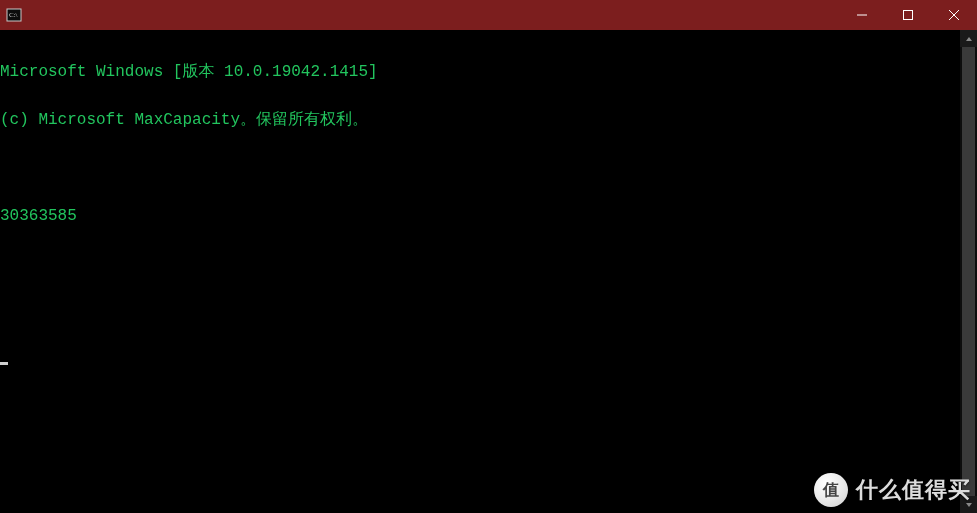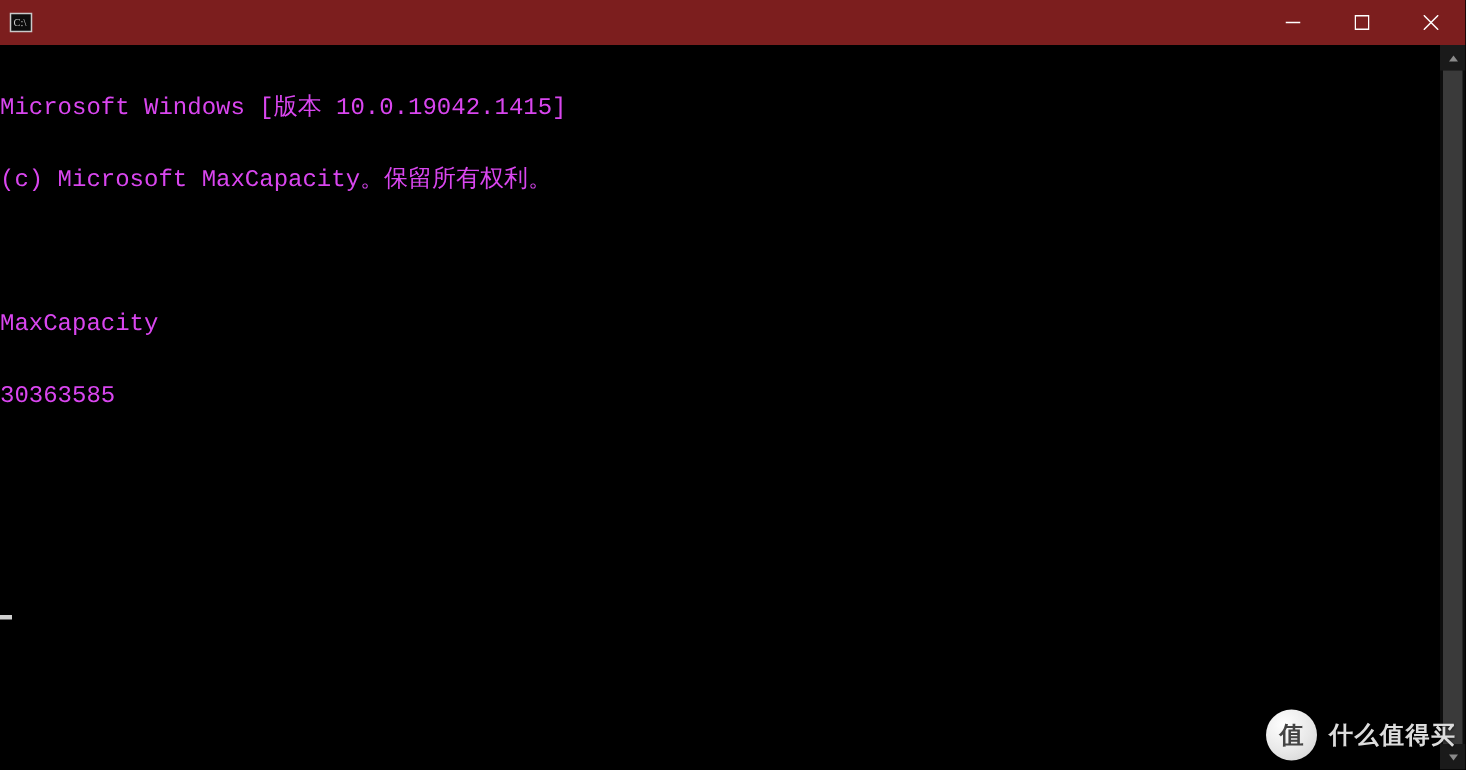--- a/index.html
+++ b/index.html
@@ -48,21 +48,21 @@
   .console {
     position: absolute;
     left: 0;
     top: 0;
     right: 17px;
     bottom: 0;
     padding: 2px 0 12px 0;
     font-family: "NSimSun", "SimSun", Consolas, "Courier New", monospace;
     font-size: 16px;
     line-height: 16px;
-    color: #d946ef;
+    color: #22c55e;
     white-space: pre;
   }
   .line { height: 16px; }
   .cursor {
     display: inline-block;
     width: 8px;
     height: 3px;
     background: #cfcfcf;
     vertical-align: baseline;
     position: relative;
@@ -116,21 +116,21 @@
     justify-content: center;
     color: #444;
     font-weight: 700;
     font-size: 16px;
     font-family: "Microsoft YaHei", sans-serif;
     box-shadow: 0 1px 2px rgba(0,0,0,0.5);
   }
   .wm-text {
     color: #dcdcdc;
     font-family: "Microsoft YaHei", sans-serif;
-    font-size: 16px;
+    font-size: 22px;
     font-weight: 600;
     letter-spacing: 1px;
     text-shadow: 0 1px 2px rgba(0,0,0,0.6);
   }
 </style>
 </head>
 <body>
 
 <div class="titlebar">
   <span class="titlebar-icon">
@@ -156,21 +156,20 @@
         <line x1="10" y1="0" x2="0" y2="10" stroke="#fff" stroke-width="1"></line>
       </svg>
   </div>
 </div>
 
 <div class="client">
   <div class="console">
     <div class="line">Microsoft Windows [版本 10.0.19042.1415]</div>
     <div class="line">(c) Microsoft MaxCapacity。保留所有权利。</div>
     <div class="line"></div>
-    <div class="line">MaxCapacity</div>
     <div class="line">30363585</div>
     <div class="line"></div>
     <div class="line"></div>
     <div class="line"><span class="cursor"></span></div>
   </div>
 
   <div class="scrollbar">
     <div class="scroll-btn">
       <svg width="8" height="8" viewBox="0 0 8 8">
           <polygon points="4,2 7,6 1,6" fill="#8a8a8a"></polygon>

